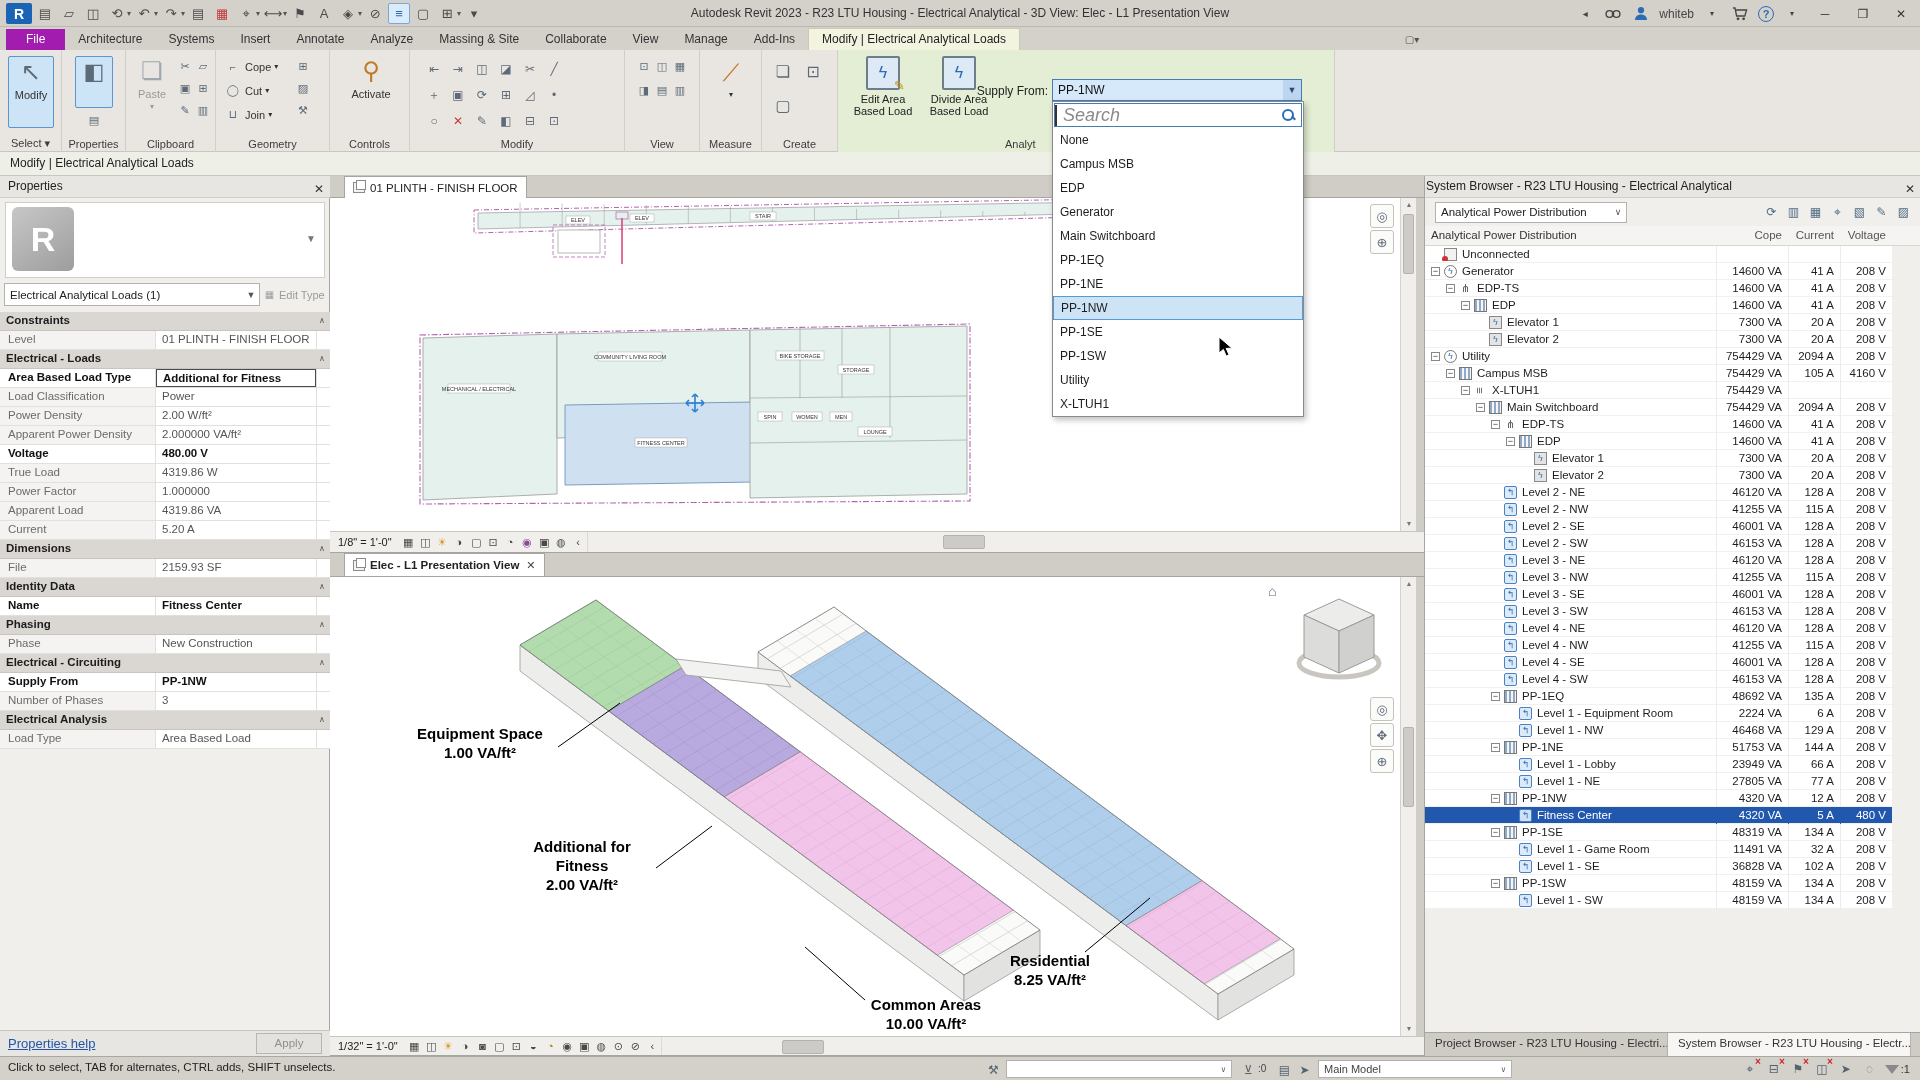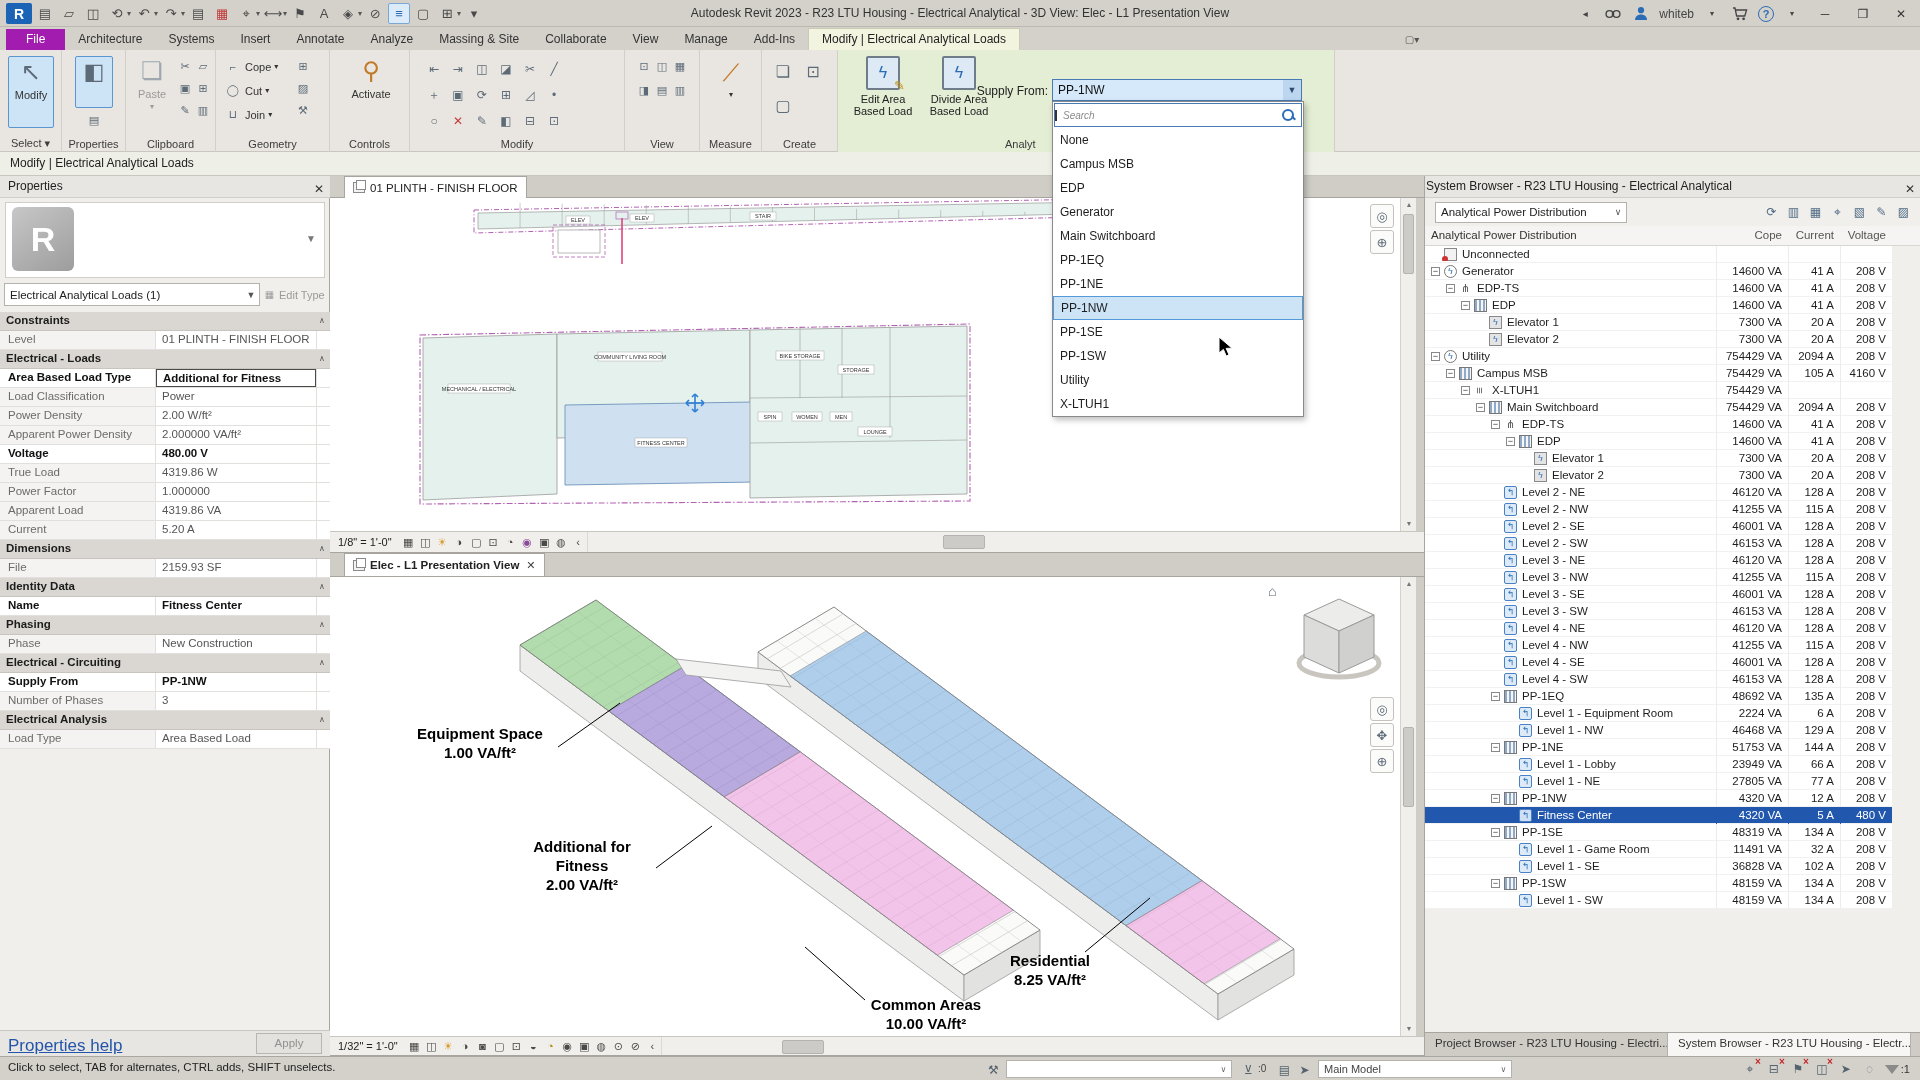--- a/index.html
+++ b/index.html
@@ -43,21 +43,21 @@
   .albtn .ic{width:34px;height:34px;border:2px solid #6f7d8a;border-radius:2px;background:#ddeaf6;
              display:flex;align-items:center;justify-content:center;color:#2b6cb5;font-size:16px;position:relative;margin-bottom:3px;}
   .albtn .pencil{position:absolute;right:-7px;bottom:-5px;color:#c79318;font-size:13px;}
   
   #supply-label{font-size:12px;color:#222;}
   #supply-combo{left:1052px;top:79px;width:250px;height:22px;background:#d6e9fb;border:1px solid #4a7ab5;display:flex;align-items:center;z-index:60;}
   #supply-combo .val{flex:1;padding-left:5px;font-size:12px;color:#111;}
   #supply-combo .car{width:18px;height:100%;display:flex;align-items:center;justify-content:center;background:#bcd6f0;color:#2c4a6e;font-size:9px;}
   #dd{left:1052px;top:101px;width:252px;background:#fff;border:1px solid #8a8a8a;z-index:60;box-shadow:2px 3px 6px rgba(0,0,0,.25);}
   #dd-search{height:24px;border:1px solid #4a7ab5;margin:1px;display:flex;align-items:center;}
-  #dd-search .ph{flex:1;padding-left:6px;font-style:italic;color:#8a8a8a;font-size:10px;border-left:2px solid #333;}
+  #dd-search .ph{flex:1;padding-left:6px;font-style:italic;color:#8a8a8a;font-size:18px;border-left:2px solid #333;}
   #dd-search .mag{width:14px;height:14px;position:relative;margin-right:6px;}
   #dd-search .mag::before{content:"";position:absolute;left:1px;top:1px;width:8px;height:8px;border:2px solid #2b6cb5;border-radius:50%;}
   #dd-search .mag::after{content:"";position:absolute;left:10px;top:9px;width:5px;height:2px;background:#2b6cb5;transform:rotate(45deg);}
   .dd-item{height:24px;line-height:24px;padding-left:7px;font-size:12px;color:#1e1e1e;}
   .dd-item.sel{background:#cde4f7;border:1px solid #5599d8;line-height:22px;}
   #dd-cursor{left:1218px;top:336px;z-index:70;}
   
   #optionsbar{left:0;top:152px;width:1920px;height:24px;background:#eef0e7;border-bottom:1px solid #c9c6c0;line-height:23px;padding-left:10px;font-size:12px;color:#222;}
   
   #props{left:0;top:176px;width:330px;height:880px;background:#f0efeb;border-right:1px solid #a8a5a0;}
@@ -76,21 +76,21 @@
   .prow .lab{width:156px;padding:2px 0 0 8px;color:#6b6b6b;background:#f4f3f1;border-right:1px solid #e2e0dc;white-space:nowrap;overflow:hidden;}
   .prow .val{flex:1;padding:2px 0 0 6px;color:#555;white-space:nowrap;overflow:hidden;}
   .prow .eq{width:14px;border-left:1px solid #e2e0dc;}
   .prow.group{background:#dad7d2;border-bottom:1px solid #c8c5c0;}
   .prow.group .g{flex:1;padding:2px 0 0 6px;font-weight:bold;color:#1c1c1c;}
   .prow.group .clps{width:16px;text-align:center;color:#555;font-size:8px;padding-top:4px;}
   .prow.bold .lab{color:#111;font-weight:bold;background:#fff;}
   .prow.bold .val{color:#111;font-weight:bold;}
   .prow .val.boxed{border:1px solid #4b4b4b;margin:0;padding-top:2px;}
   #props-bottom{left:0;top:854px;width:330px;height:26px;border-top:1px solid #c9c6c0;background:#e8e6e2;}
-  #props-help{left:8px;top:5px;color:#2255aa;text-decoration:underline;font-size:17px;}
+  #props-help{left:8px;top:5px;color:#2255aa;text-decoration:underline;font-size:13px;}
   #props-apply{left:256px;top:2px;width:66px;height:21px;background:#e4e2de;border:1px solid #b9b6b1;color:#8f8f8f;text-align:center;line-height:19px;font-size:11.5px;}
   
   #draw{left:330px;top:176px;width:1094px;height:880px;background:#d0cdc7;}
   .tabstrip{position:absolute;left:0;width:1094px;height:22px;background:#d0cdc7;border-bottom:1px solid #a8a5a0;}
   .vtab{position:absolute;left:14px;top:0;height:22px;background:#fff;border:1px solid #a8a5a0;border-bottom:none;
         display:flex;align-items:center;gap:5px;padding:0 8px;font-size:11.5px;color:#222;}
   .vtab .fic{width:12px;height:11px;border:1px solid #8a8a8a;background:#f3f3f3;position:relative;}
   .vtab .fic::after{content:"";position:absolute;left:2px;top:-3px;width:8px;height:8px;border:1px solid #8a8a8a;background:#fff;}
   .vtab .x{color:#444;font-size:11px;margin-left:2px;}
   .canvas{position:absolute;left:0;width:1070px;background:#fff;overflow:hidden;}

